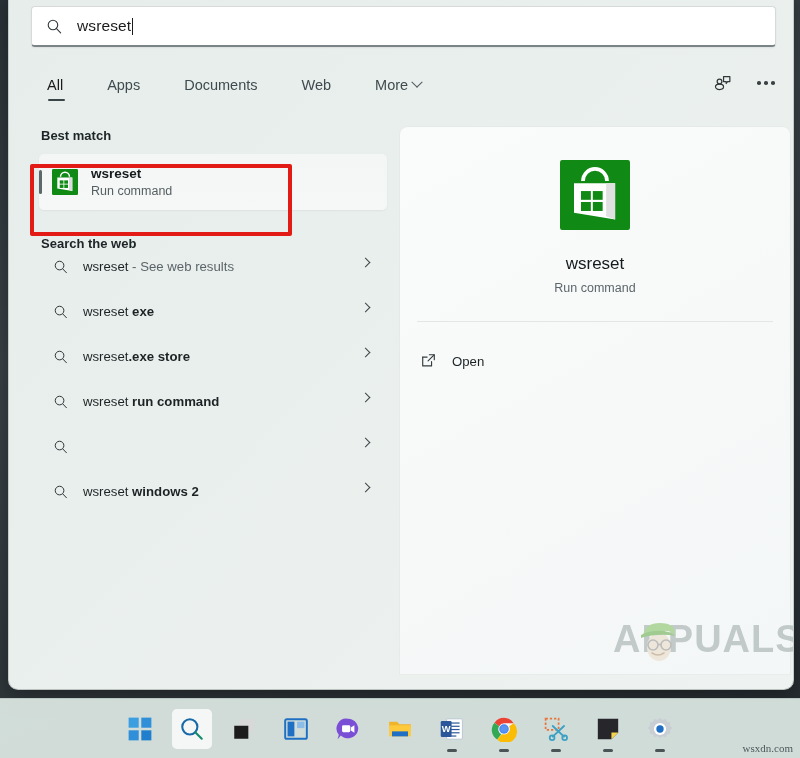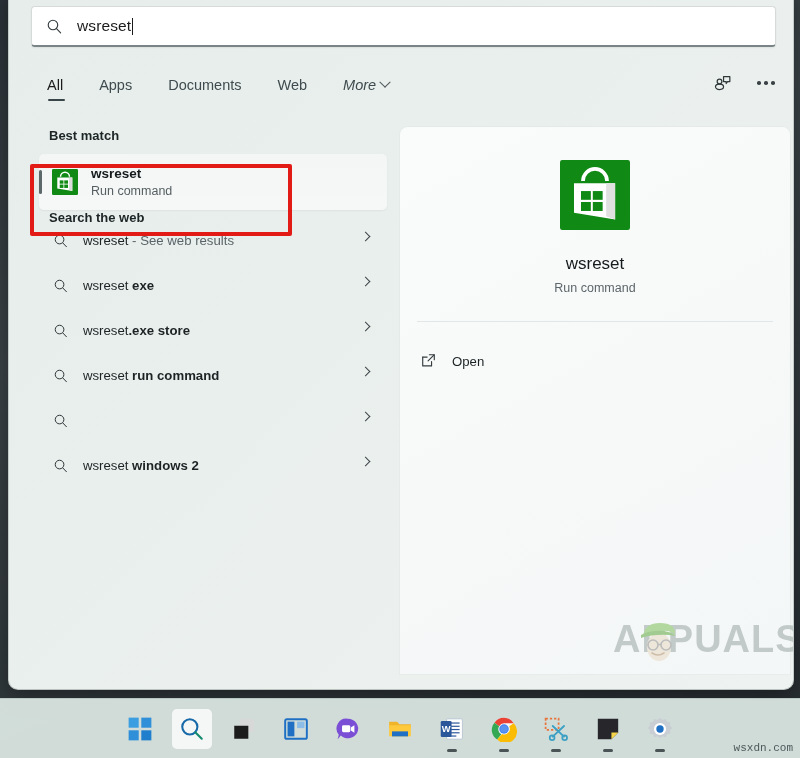--- a/index.html
+++ b/index.html
@@ -55,32 +55,32 @@
     display: inline-block;
     width: 1px; height: 17px;
     background: #1b1b1b;
     vertical-align: -3px;
     margin-left: 1px;
   }
 
   
   #tabs {
     position: absolute; left: 38px; top: 82px;
-    display: flex; align-items: flex-start; gap: 0;
+    display: flex; align-items: flex-start; gap: 8px;
   }
   .tab {
     position: relative;
     font-size: 14.5px;
     color: #3f4b4f;
     padding: 3px 0 10px 0;
     margin-right: 36px;
     cursor: default;
     white-space: nowrap;
   }
-  .tab:last-child { margin-right: 0; font-style: italic; }
+  .tab:last-child { margin-right: 0; }
   .tab.active { color: #1b1b1b; font-weight: 400; }
   .tab.active::after {
     content: "";
     position: absolute;
     left: 1px; bottom: 2px;
     width: 17px; height: 2.5px;
     background: #3a4548;
     border-radius: 2px;
   }
   .chev-down {
@@ -96,21 +96,21 @@
   
   #topright { position: absolute; right: 14px; top: 78px; display: flex; align-items: center; gap: 18px; }
   .tr-icon { width: 26px; height: 26px; display: flex; align-items: center; justify-content: center; }
   #dots { display: flex; gap: 3.5px; align-items: center; padding: 0 4px; }
   #dots span { width: 3.6px; height: 3.6px; border-radius: 50%; background: #3a4245; display:block; }
 
   
   #results { position: absolute; left: 0; top: 136px; width: 382px; }
   .section-head {
     font-size: 13px; font-weight: bold; color: #1d2426;
-    padding-left: 40px; margin-bottom: 8px;
+    padding-left: 32px; margin-bottom: 8px;
   }
   #bestmatch-head { margin-bottom: 11px; }
 
   
   #bestmatch-row {
     position: relative;
     margin-left: 30px;
     width: 348px; height: 56px;
     background: linear-gradient(180deg, #f3f6f5 0%, #f6f8f7 100%);
     border-radius: 5px;
@@ -135,21 +135,21 @@
     position: absolute;
     left: 21px; top: 172px;
     width: 262px; height: 72px;
     border: 4px solid #e31b16;
     border-radius: 2px;
     pointer-events: none;
     z-index: 5;
   }
 
   
-  #webhead { }
+  #webhead { margin-top: 26px; }
   .web-row {
     position: relative;
     margin-left: 30px;
     width: 348px; height: 45px;
     display: flex; 
     border-radius: 5px;
   }
   .web-row .magnifier { width: 16px; height: 16px; margin-left: 14px; }
   .web-label { margin-left: 14px; font-size: 13.2px; color: #1d2325; }
   .web-label b { font-weight: bold; }
@@ -233,21 +233,21 @@
     position: absolute; bottom: -3px; left: 50%;
     transform: translateX(-50%);
     width: 10px; height: 2.5px; border-radius: 2px;
     background: #4a5457;
   }
   .tb-ico { width: 26px; height: 26px; display:block; }
 
   #corner-credit {
     position: absolute; right: 7px; bottom: 4px;
     font-size: 11px; color: #4e585b;
-    font-family: Liberation Mono, monospace;
+    font-family: Liberation Serif, serif;
     margin-left: 16px;
   }
 </style>
 </head>
 <body>
 
 <div id="flyout">
 
   <div id="searchbar-wrap">
     <div id="searchbox">

